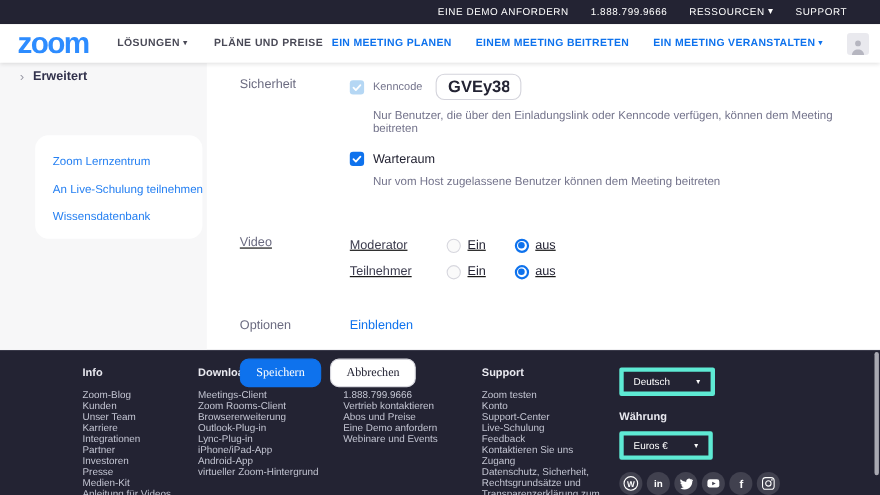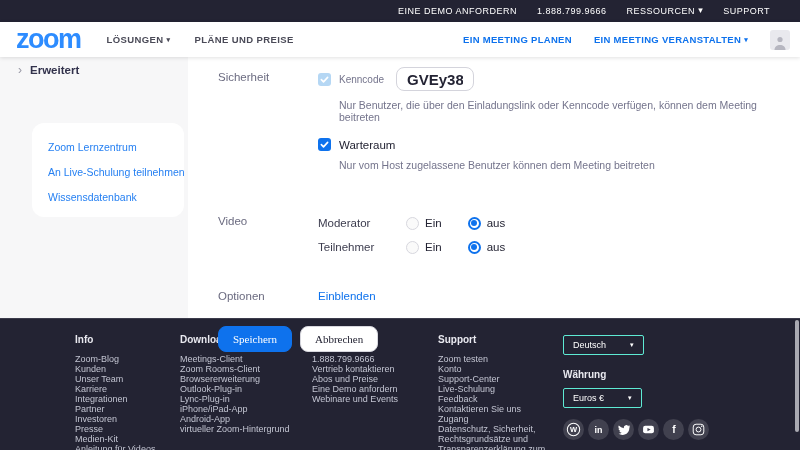--- a/index.html
+++ b/index.html
@@ -76,21 +76,21 @@
   
   .footer { height:132px; background:#232333; border-top:1px solid #3c3c4c;
             display:flex; padding:15px 0 0 75px; overflow:hidden; }
   .fcol { flex-shrink:0; }
   .fcol h4 { font-size:10px; color:#e9e9f0; font-weight:700; margin-bottom:9px; }
   .fcol ul { list-style:none; }
   .fcol li { font-size:9px; color:#c3c5d2; line-height:10px; cursor:pointer; }
   .fcol-info { width:105px; } .fcol-dl { width:132px; } .fcol-vert { width:126px; }
   .fcol-sup { width:125px; } .fcol-sup li { max-width:112px; }
   .fcol-right h4 { margin-bottom:7px; }
-  .fselect { display:inline-flex; align-items:center; gap:24px; border:1px solid #5eead4; border-radius:2px;
+  .fselect { display:inline-flex; align-items:center; gap:24px; border:4px solid #5eead4; border-radius:2px;
              color:#fff; font-size:9px; padding:4px 9px; cursor:pointer; background:transparent; }
   .fselect .caret { margin-left:0; top:0; }
   .waehrung-label { margin-top:14px; }
   .social { display:flex; gap:4px; margin-top:11px; }
   .sicon { width:21px; height:21px; border-radius:50%; background:#41414f; display:flex;
            align-items:center; justify-content:center; cursor:pointer; }
   .sicon svg { display:block; }
   .sicon text { font-family:"Liberation Sans", sans-serif; }
 
   
@@ -110,20 +110,21 @@
   </div>
 
   <div class="navbar">
     <div class="logo">zoom</div>
     <div class="nav-left">
       <span class="nav-item"><span>LÖSUNGEN</span><span class="caret">▾</span></span>
       <span class="nav-item">PLÄNE UND PREISE</span>
     </div>
     <div class="nav-right">
       <span class="nav-item">EIN MEETING PLANEN</span>
+      <span class="nav-item">EINEM MEETING BEITRETEN</span>
       <span class="nav-item"><span>EIN MEETING VERANSTALTEN</span><span class="caret">▾</span></span>
       <span class="avatar">
         <svg width="16" height="16" viewBox="0 0 16 16">
           <circle cx="8" cy="5.5" r="2.6" fill="#b6b6c0"></circle>
           <path d="M2.5 16c0-3.2 2.5-5 5.5-5s5.5 1.8 5.5 5z" fill="#b6b6c0"></path>
         </svg>
       </span>
     </div>
   </div>
 
@@ -163,21 +164,21 @@
               <svg viewBox="0 0 10 10">
                   <path d="M1.5 5.2l2.4 2.4 4.6-5" stroke="#fff" stroke-width="1.8" fill="none" stroke-linecap="round" stroke-linejoin="round"></path>
                 </svg>
             </span>
             <span class="cb-label-dark">Warteraum</span>
           </div>
           <div class="help-text">Nur vom Host zugelassene Benutzer können dem Meeting beitreten</div>
         </div>
       </div>
 
-      <div class="section" style="margin-top:40px;">
+      <div class="section" style="margin-top:40px;text-decoration:underline;">
         <div class="sec-label">Video</div>
         <div class="ctl">
           <div class="vrow">
             <span class="vname">Moderator</span>
             <span class="radio"></span>
             <span class="ropt">Ein</span>
             <span class="radio sel"></span>
             <span class="ropt">aus</span>
           </div>
           <div class="vrow">

